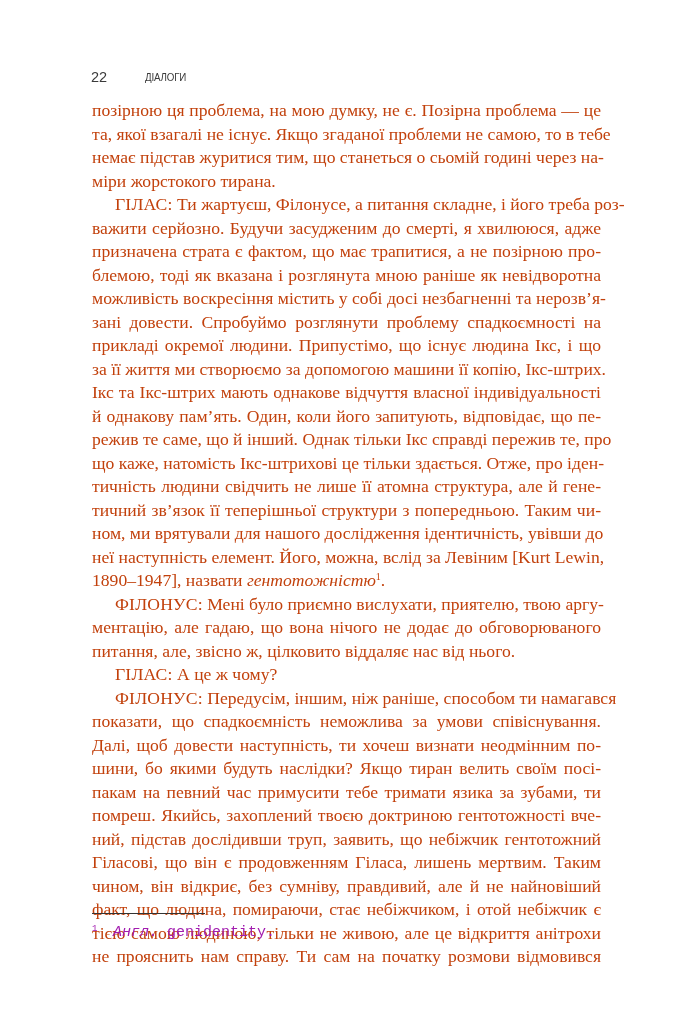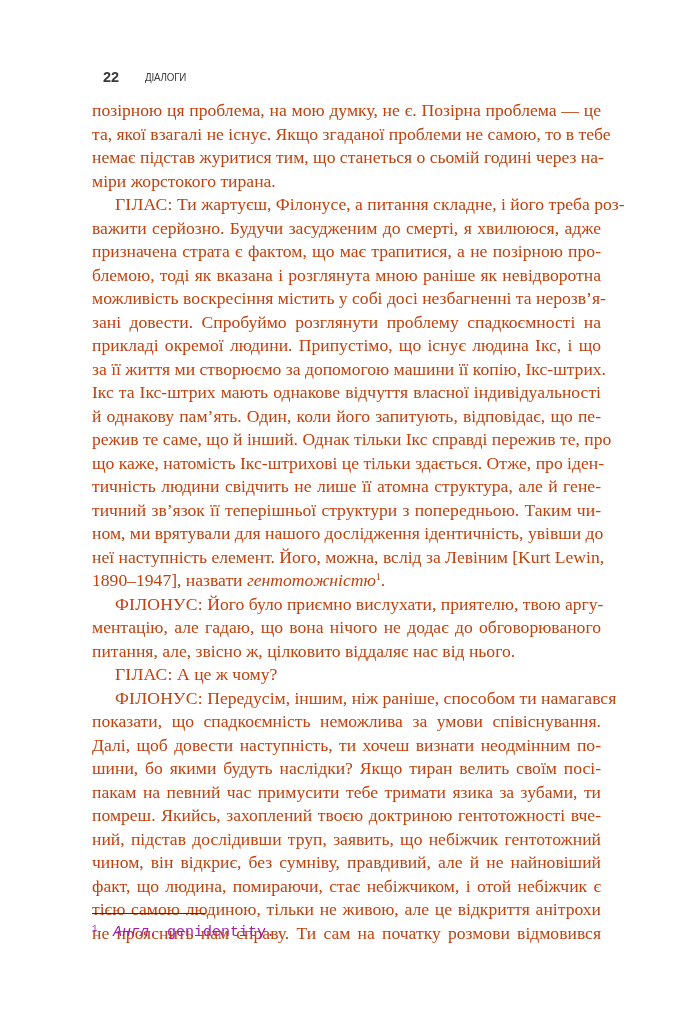--- a/index.html
+++ b/index.html
@@ -24,25 +24,25 @@
   .running-head {
     position: absolute;
     left: 91px;
     top: 69px;
     height: 18px;
     font-family: "Liberation Sans", sans-serif;
     color: #3a3a3a;
   }
   .page-number {
     position: absolute;
-    left: 12px;
+    left: 0;
     top: 0;
     font-size: 14.5px;
     letter-spacing: 0px;
-    font-weight: bold;
+    font-weight: normal;
   }
   .section-title {
     position: absolute;
     left: 54px;
     top: 2px;
     font-size: 11.5px;
     letter-spacing: -0.2px;
     transform: scaleX(0.85);
     transform-origin: left top;
     white-space: nowrap;
@@ -142,37 +142,38 @@
       <span class="line">режив те саме, що й інший. Однак тільки Ікс справді пережив те, про</span>
       <span class="line">що каже, натомість Ікс-штрихові це тільки здається. Отже, про іден-</span>
       <span class="line">тичність людини свідчить не лише її атомна структура, але й гене-</span>
       <span class="line">тичний зв’язок її теперішньої структури з попередньою. Таким чи-</span>
       <span class="line">ном, ми врятували для нашого дослідження ідентичність, увівши до</span>
       <span class="line">неї наступність елемент. Його, можна, вслід за Левіним [Kurt Lewin,</span>
       <span class="line last"><span>1890–1947], назвати </span><span class="em">гентотожністю</span><sup class="fn-ref">1</sup><span>.</span></span>
     </div>
 
     <div>
-      <span class="line indent"><span class="speaker">ФІЛОНУС:</span><span> Його було приємно вислухати, приятелю, твою аргу-</span></span>
+      <span class="line indent"><span class="speaker">ФІЛОНУС:</span><span> Мені було приємно вислухати, приятелю, твою аргу-</span></span>
       <span class="line">ментацію, але гадаю, що вона нічого не додає до обговорюваного</span>
       <span class="line last">питання, але, звісно ж, цілковито віддаляє нас від нього.</span>
     </div>
 
     <div>
       <span class="line indent last"><span class="speaker">ГІЛАС:</span><span> А це ж чому?</span></span>
     </div>
 
     <div>
       <span class="line indent"><span class="speaker">ФІЛОНУС:</span><span> Передусім, іншим, ніж раніше, способом ти намагався</span></span>
       <span class="line">показати, що спадкоємність неможлива за умови співіснування.</span>
       <span class="line">Далі, щоб довести наступність, ти хочеш визнати неодмінним по-</span>
       <span class="line">шини, бо якими будуть наслідки? Якщо тиран велить своїм посі-</span>
       <span class="line">пакам на певний час примусити тебе тримати язика за зубами, ти</span>
       <span class="line">помреш. Якийсь, захоплений твоєю доктриною гентотожності вче-</span>
       <span class="line">ний, підстав дослідивши труп, заявить, що небіжчик гентотожний</span>
+      <span class="line">Гіласові, що він є продовженням Гіласа, лишень мертвим. Таким</span>
       <span class="line">чином, він відкриє, без сумніву, правдивий, але й не найновіший</span>
       <span class="line">факт, що людина, помираючи, стає небіжчиком, і отой небіжчик є</span>
       <span class="line">тією самою людиною, тільки не живою, але це відкриття анітрохи</span>
       <span class="line">не прояснить нам справу. Ти сам на початку розмови відмовився</span>
     </div>
   </div>
 
   <div class="footnote-rule"></div>
 
   <div class="footnote">

